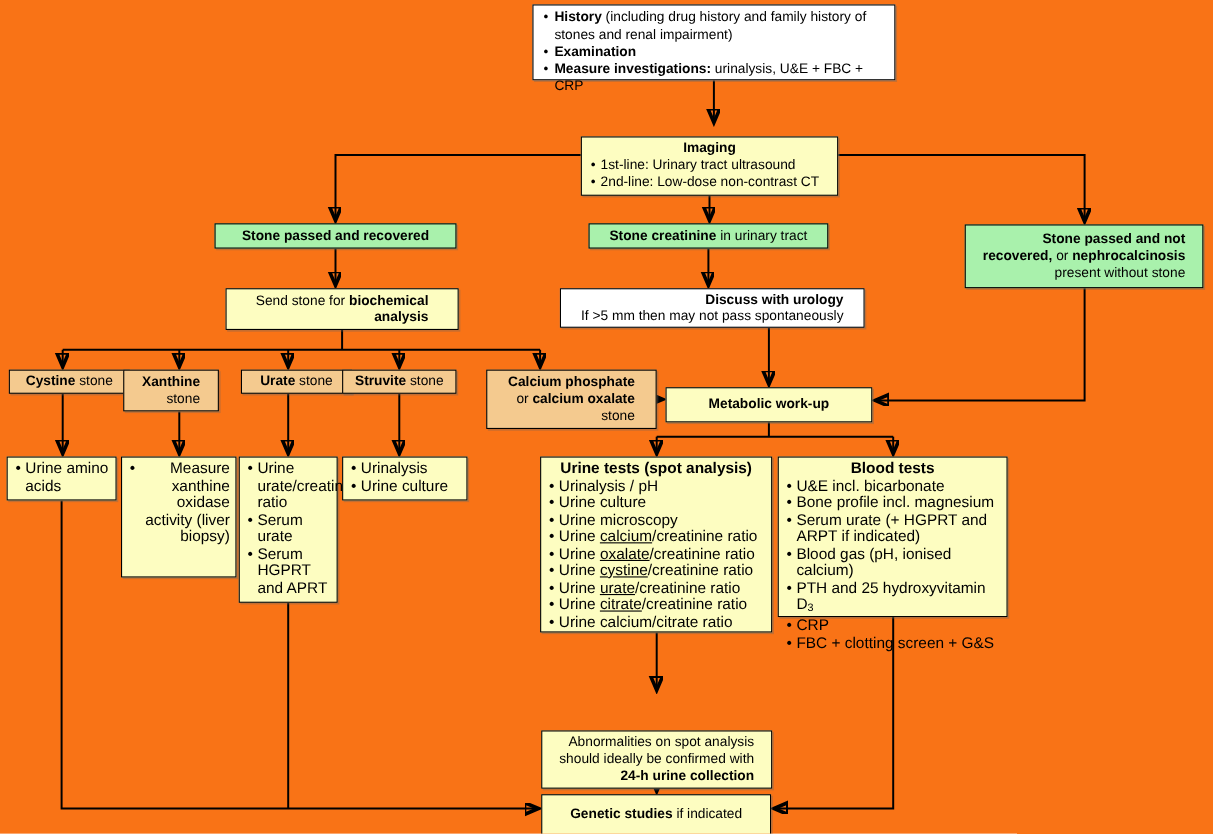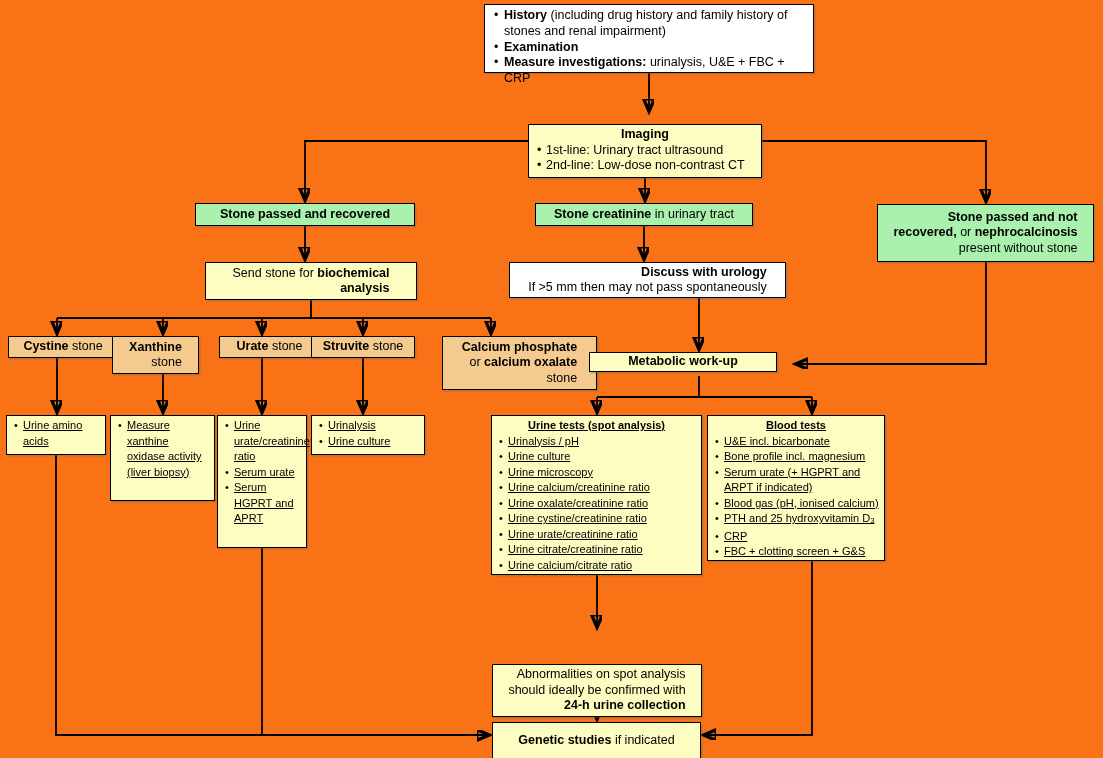--- a/index.html
+++ b/index.html
@@ -11,21 +11,21 @@
        font-size:12.5px;line-height:1.22;background:#fff;
        box-shadow:1.5px 1.5px 0 rgba(100,100,100,0.35);}
   .yellow{background:var(--yellow,#FDFDC1);}
   .green{background:var(--green,#A9F1AC);}
   .tan{background:var(--tan,#F4CA8F);}
   .white{background:var(--white,#ffffff);}
   .center{display:flex;align-items:center;justify-content:center;text-align:right;}
   .title{font-weight:bold;text-align:center;line-height:15.5px;}
   .li{position:relative;padding-left:11px;line-height:15.5px;}
   .li::before{content:"\2022";position:absolute;left:2px;}
-  .tests{font-size:11px;padding:2px 5px;text-decoration:underline;}
+  .tests{font-size:14px;padding:2px 5px;}
   .b{font-weight:bold;}
   .u{text-decoration:underline;}
   .sub{font-size:0.7em;vertical-align:-0.18em;}
   .hist{padding:3px 6px;}
   .hist .li{line-height:15.8px;padding-left:13px;}
   .hist .li::before{left:3px;}
 </style>
 </head>
 <body>
 
@@ -126,29 +126,29 @@
   <div class="box tan center" style="left:219px;top:336px;width:101px;height:22px;">
       <span><span class="b">Urate</span><span> stone</span></span>
     </div>
   <div class="box tan center" style="left:311px;top:336px;width:104px;height:22px;">
       <span><span class="b">Struvite</span><span> stone</span></span>
     </div>
   <div class="box tan center" style="left:408px;top:336px;width:155px;height:54px;line-height:15.5px;margin-left:34px;">
       <span><span class="b">Calcium phosphate</span><br><span>or </span><span class="b">calcium oxalate</span><br><span>stone</span></span>
     </div>
 
-  <div class="box yellow center" style="left:589px;top:352px;width:188px;height:20px;">
+  <div class="box yellow center" style="left:605px;top:352px;width:188px;height:32px;">
       <span><span class="b">Metabolic work-up</span></span>
     </div>
 
   <div class="box yellow tests" style="left:6px;top:415px;width:100px;height:40px;">
     <div class="li"><span><span>Urine amino acids</span></span></div>
   </div>
 
-  <div class="box yellow tests" style="left:110px;top:415px;width:105px;height:86px;">
+  <div class="box yellow tests" style="left:110px;top:415px;width:105px;height:110px;text-align:right;">
     <div class="li"><span><span>Measure xanthine oxidase activity (liver biopsy)</span></span></div>
   </div>
 
   <div class="box yellow tests" style="left:217px;top:415px;width:90px;height:133px;">
     <div class="li"><span><span>Urine urate/creatinine ratio</span></span></div>
     <div class="li"><span><span>Serum urate</span></span></div>
     <div class="li"><span><span>Serum HGPRT and APRT</span></span></div>
   </div>
 
   <div class="box yellow tests" style="left:311px;top:415px;width:114px;height:40px;">
@@ -162,21 +162,21 @@
     <div class="li"><span><span>Urine culture</span></span></div>
     <div class="li"><span><span>Urine microscopy</span></span></div>
     <div class="li"><span><span>Urine </span><span class="u">calcium</span><span>/creatinine ratio</span></span></div>
     <div class="li"><span><span>Urine </span><span class="u">oxalate</span><span>/creatinine ratio</span></span></div>
     <div class="li"><span><span>Urine </span><span class="u">cystine</span><span>/creatinine ratio</span></span></div>
     <div class="li"><span><span>Urine </span><span class="u">urate</span><span>/creatinine ratio</span></span></div>
     <div class="li"><span><span>Urine </span><span class="u">citrate</span><span>/creatinine ratio</span></span></div>
     <div class="li"><span><span>Urine calcium/citrate ratio</span></span></div>
   </div>
 
-  <div class="box yellow tests" style="left:707px;top:415px;width:178px;height:146px;">
+  <div class="box yellow tests" style="left:707px;top:415px;width:209px;height:146px;">
     <div class="title"><span><span class="b">Blood tests</span></span></div>
     <div class="li"><span><span>U&amp;E incl. bicarbonate</span></span></div>
     <div class="li"><span><span>Bone profile incl. magnesium</span></span></div>
     <div class="li"><span><span>Serum urate (+ HGPRT and ARPT if indicated)</span></span></div>
     <div class="li"><span><span>Blood gas (pH, ionised calcium)</span></span></div>
     <div class="li"><span><span>PTH and 25 hydroxyvitamin D</span><span class="sub">3</span></span></div>
     <div class="li"><span><span>CRP</span></span></div>
     <div class="li"><span><span>FBC + clotting screen + G&amp;S</span></span></div>
   </div>
 

